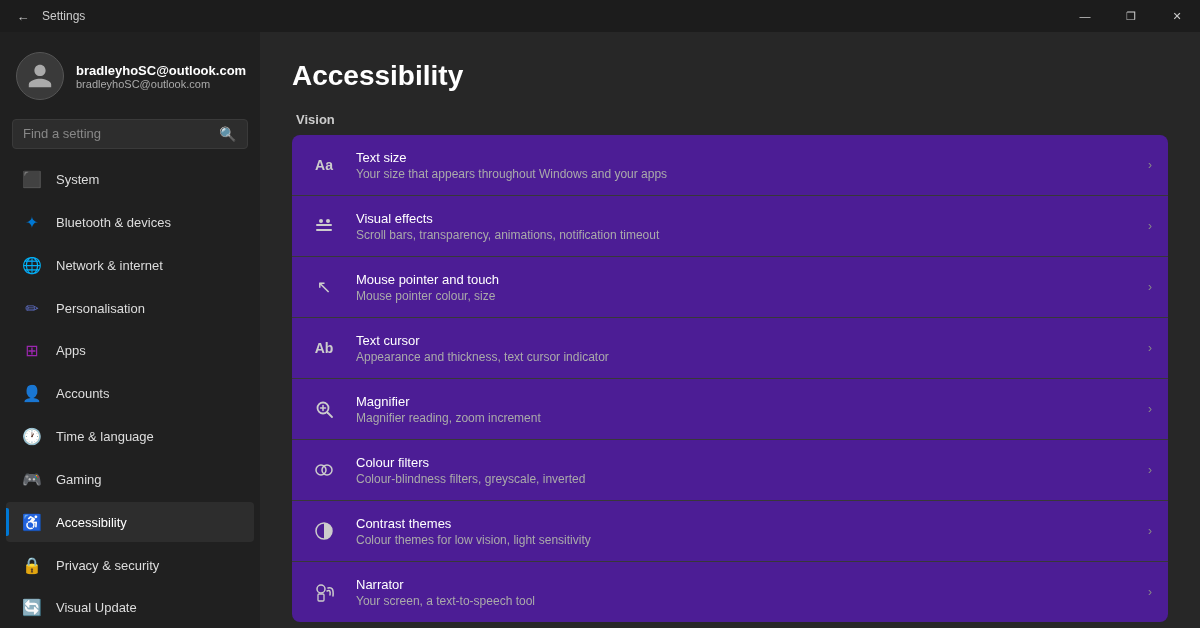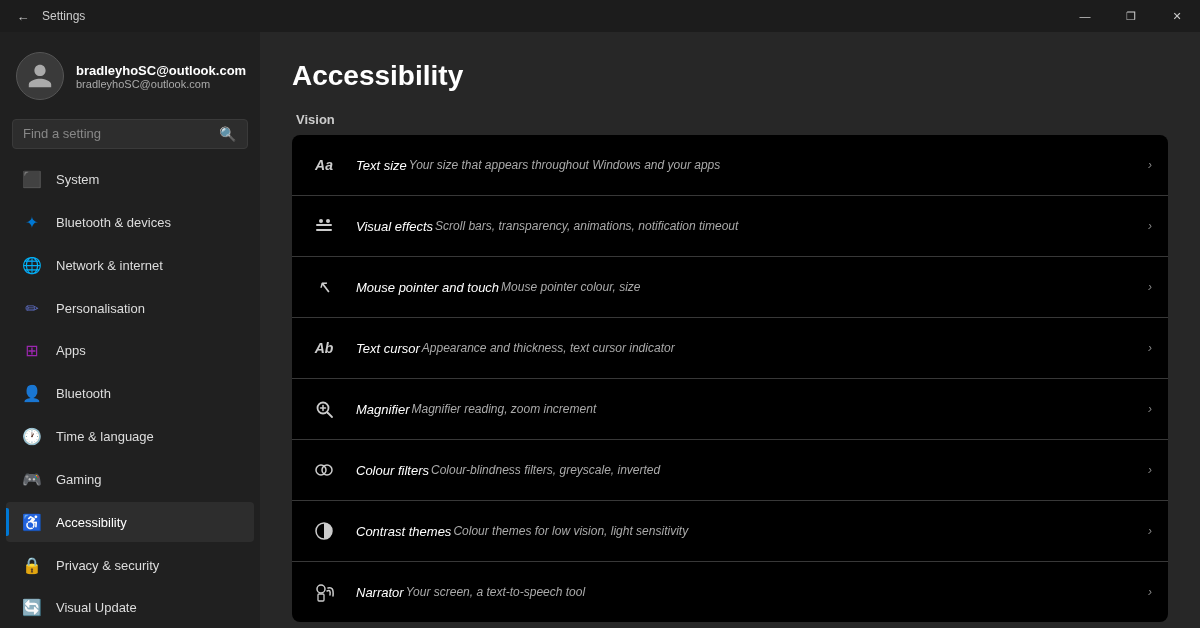--- a/index.html
+++ b/index.html
@@ -202,25 +202,24 @@
     .section-header {
       font-size: 13px;
       font-weight: 600;
       color: #cccccc;
       margin-bottom: 8px;
       padding-left: 4px;
     }
 
     
     .settings-group {
-      background: #000000;
+      background: #4c1d95;
       border-radius: 8px;
       overflow: hidden;
       margin-bottom: 4px;
-      font-style: italic;
     }
     .settings-item {
       display: flex;
       align-items: center;
       padding: 14px 16px;
       cursor: pointer;
       border-bottom: 1px solid #383838;
       gap: 16px;
     }
     .settings-item:last-child { border-bottom: none; }
@@ -230,20 +229,21 @@
       display: flex;
       align-items: center;
       justify-content: center;
       font-size: 18px;
       color: #cccccc;
       flex-shrink: 0;
     }
     .settings-item-text {
       flex: 1;
       display: flex;
+      flex-direction: column;
       gap: 2px;
     }
     .settings-item-title {
       font-size: 13px;
       color: #ffffff;
       font-weight: 500;
     }
     .settings-item-desc {
       font-size: 12px;
       color: #aaaaaa;
@@ -312,21 +312,21 @@
     <div class="nav-item">
       <span class="nav-icon icon-indigo">✏</span>
       <span class="nav-label">Personalisation</span>
     </div>
     <div class="nav-item">
       <span class="nav-icon icon-purple">⊞</span>
       <span class="nav-label">Apps</span>
     </div>
     <div class="nav-item">
       <span class="nav-icon icon-orange">👤</span>
-      <span class="nav-label">Bluetooth</span>
+      <span class="nav-label">Accounts</span>
     </div>
     <div class="nav-item">
       <span class="nav-icon icon-orange">🕐</span>
       <span class="nav-label">Time &amp; language</span>
     </div>
     <div class="nav-item">
       <span class="nav-icon icon-pink">🎮</span>
       <span class="nav-label">Gaming</span>
     </div>
     <div class="nav-item active">

